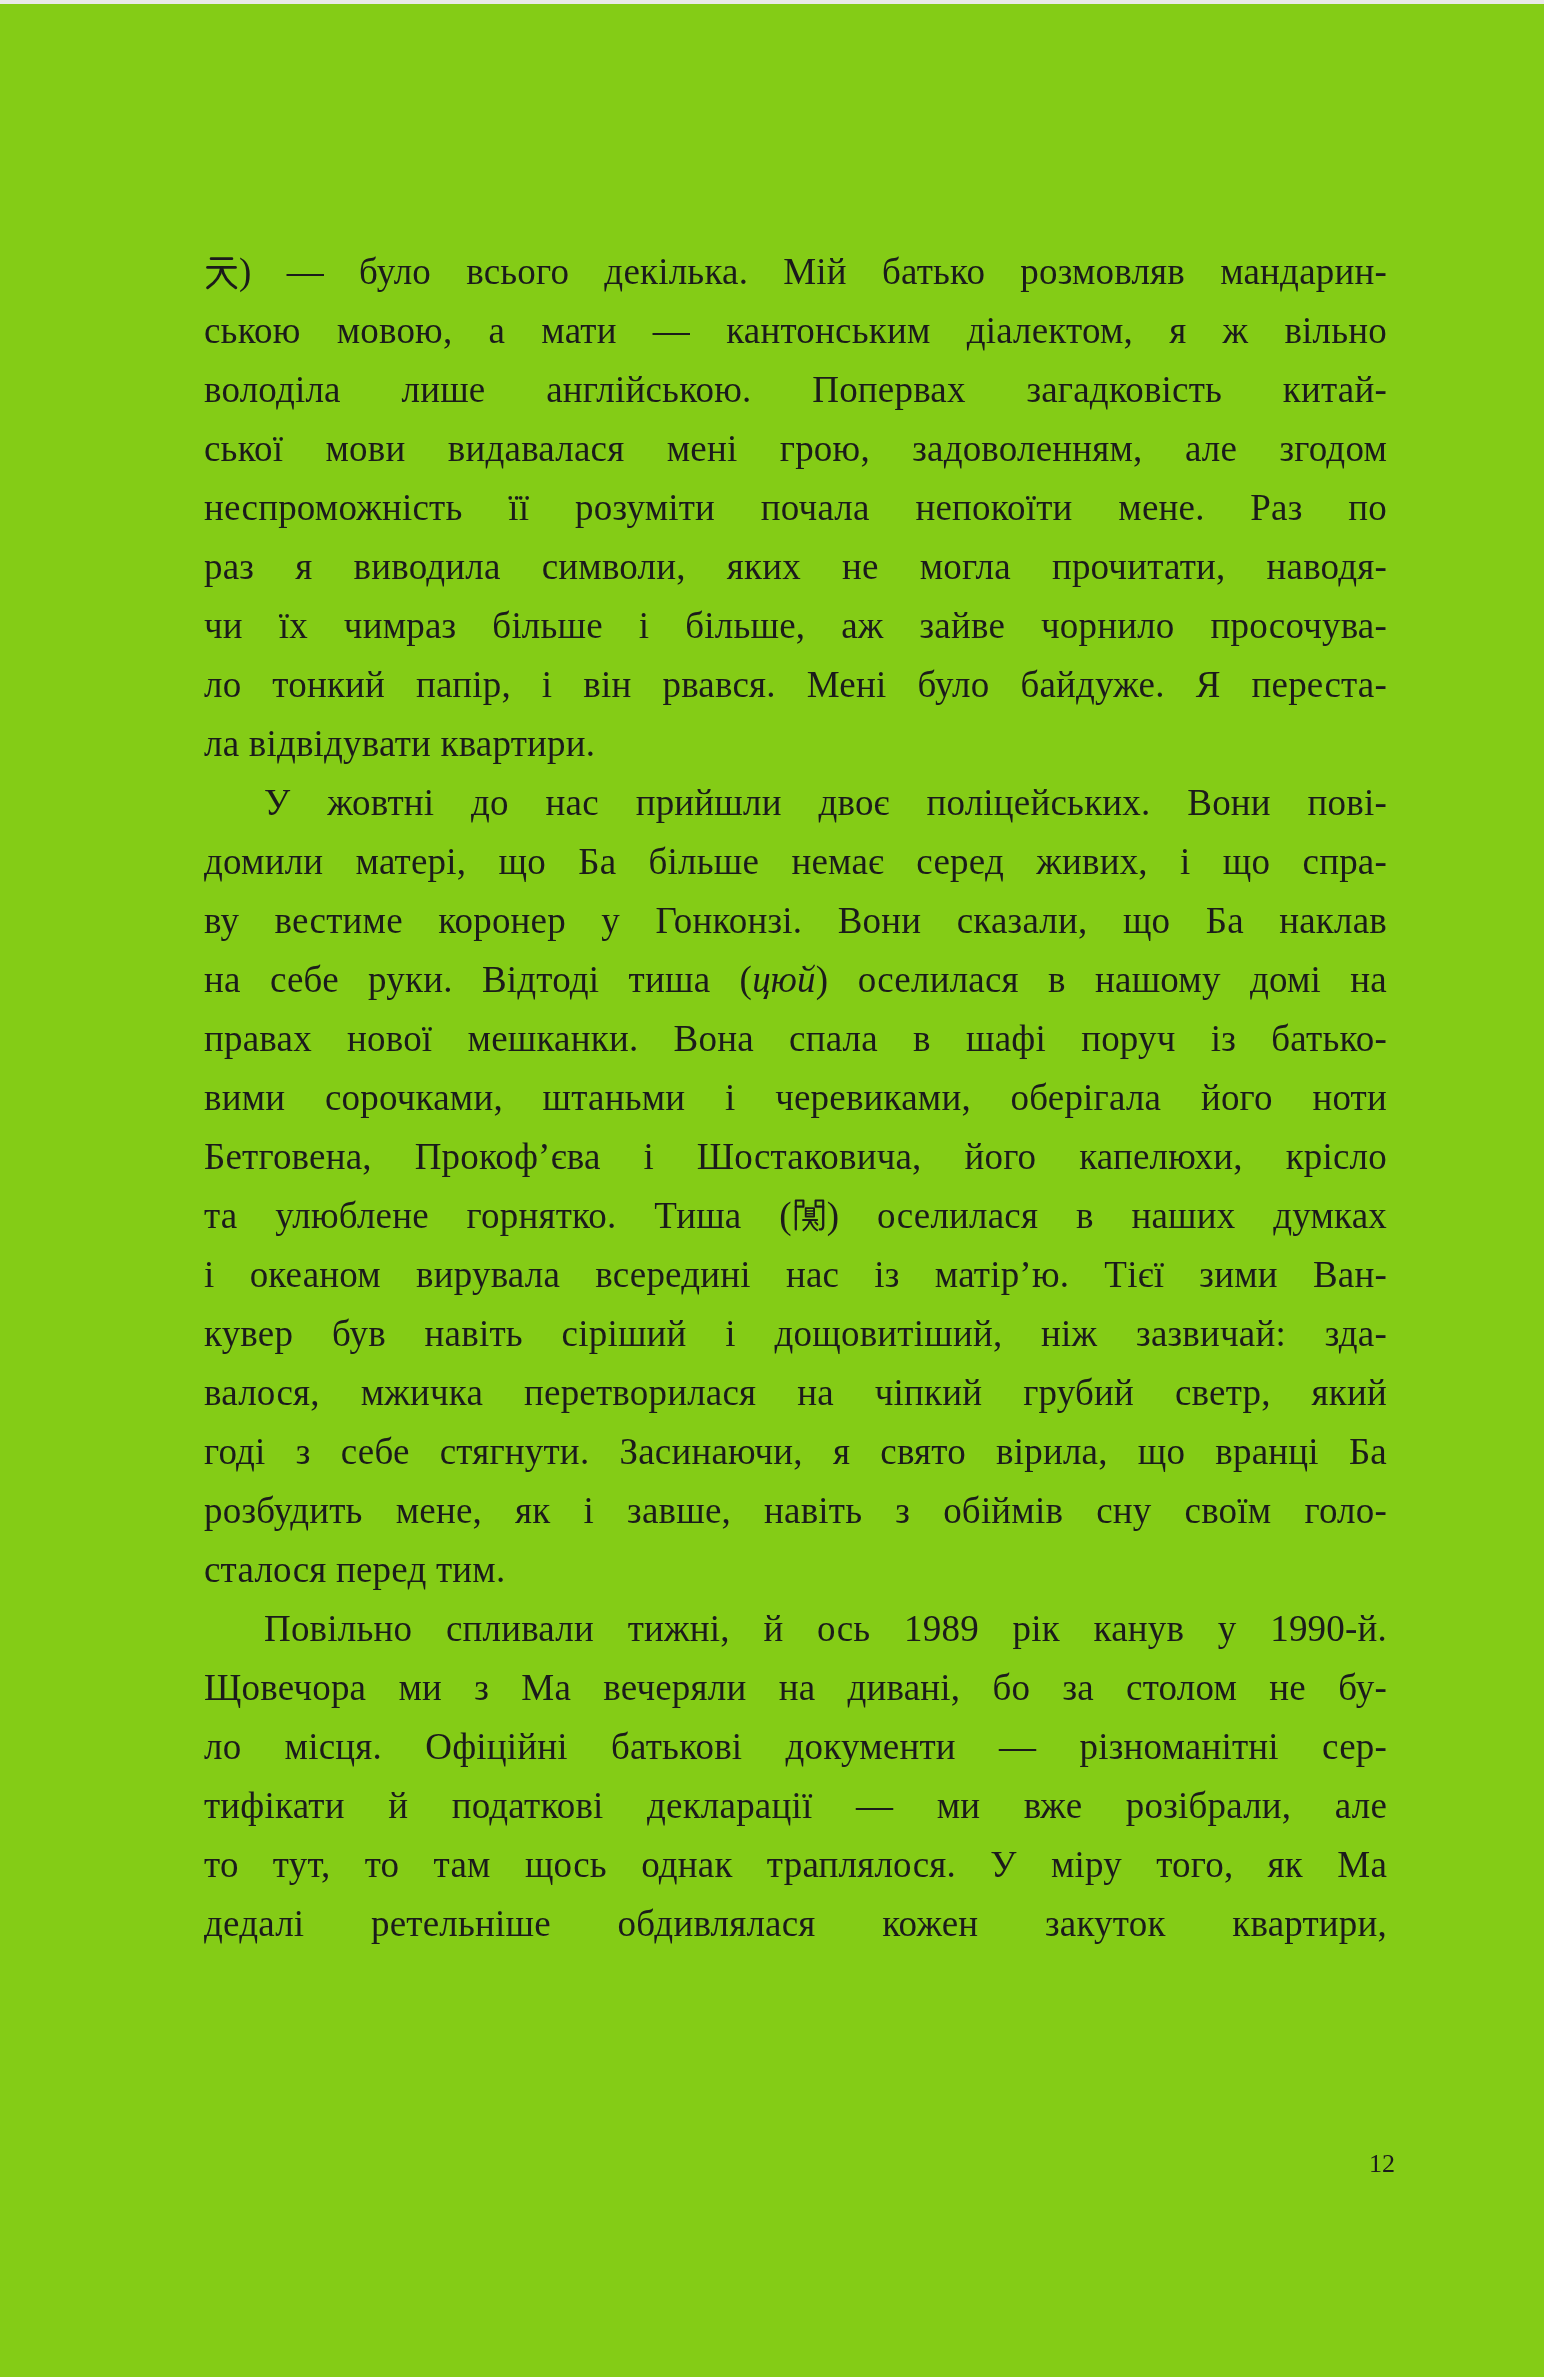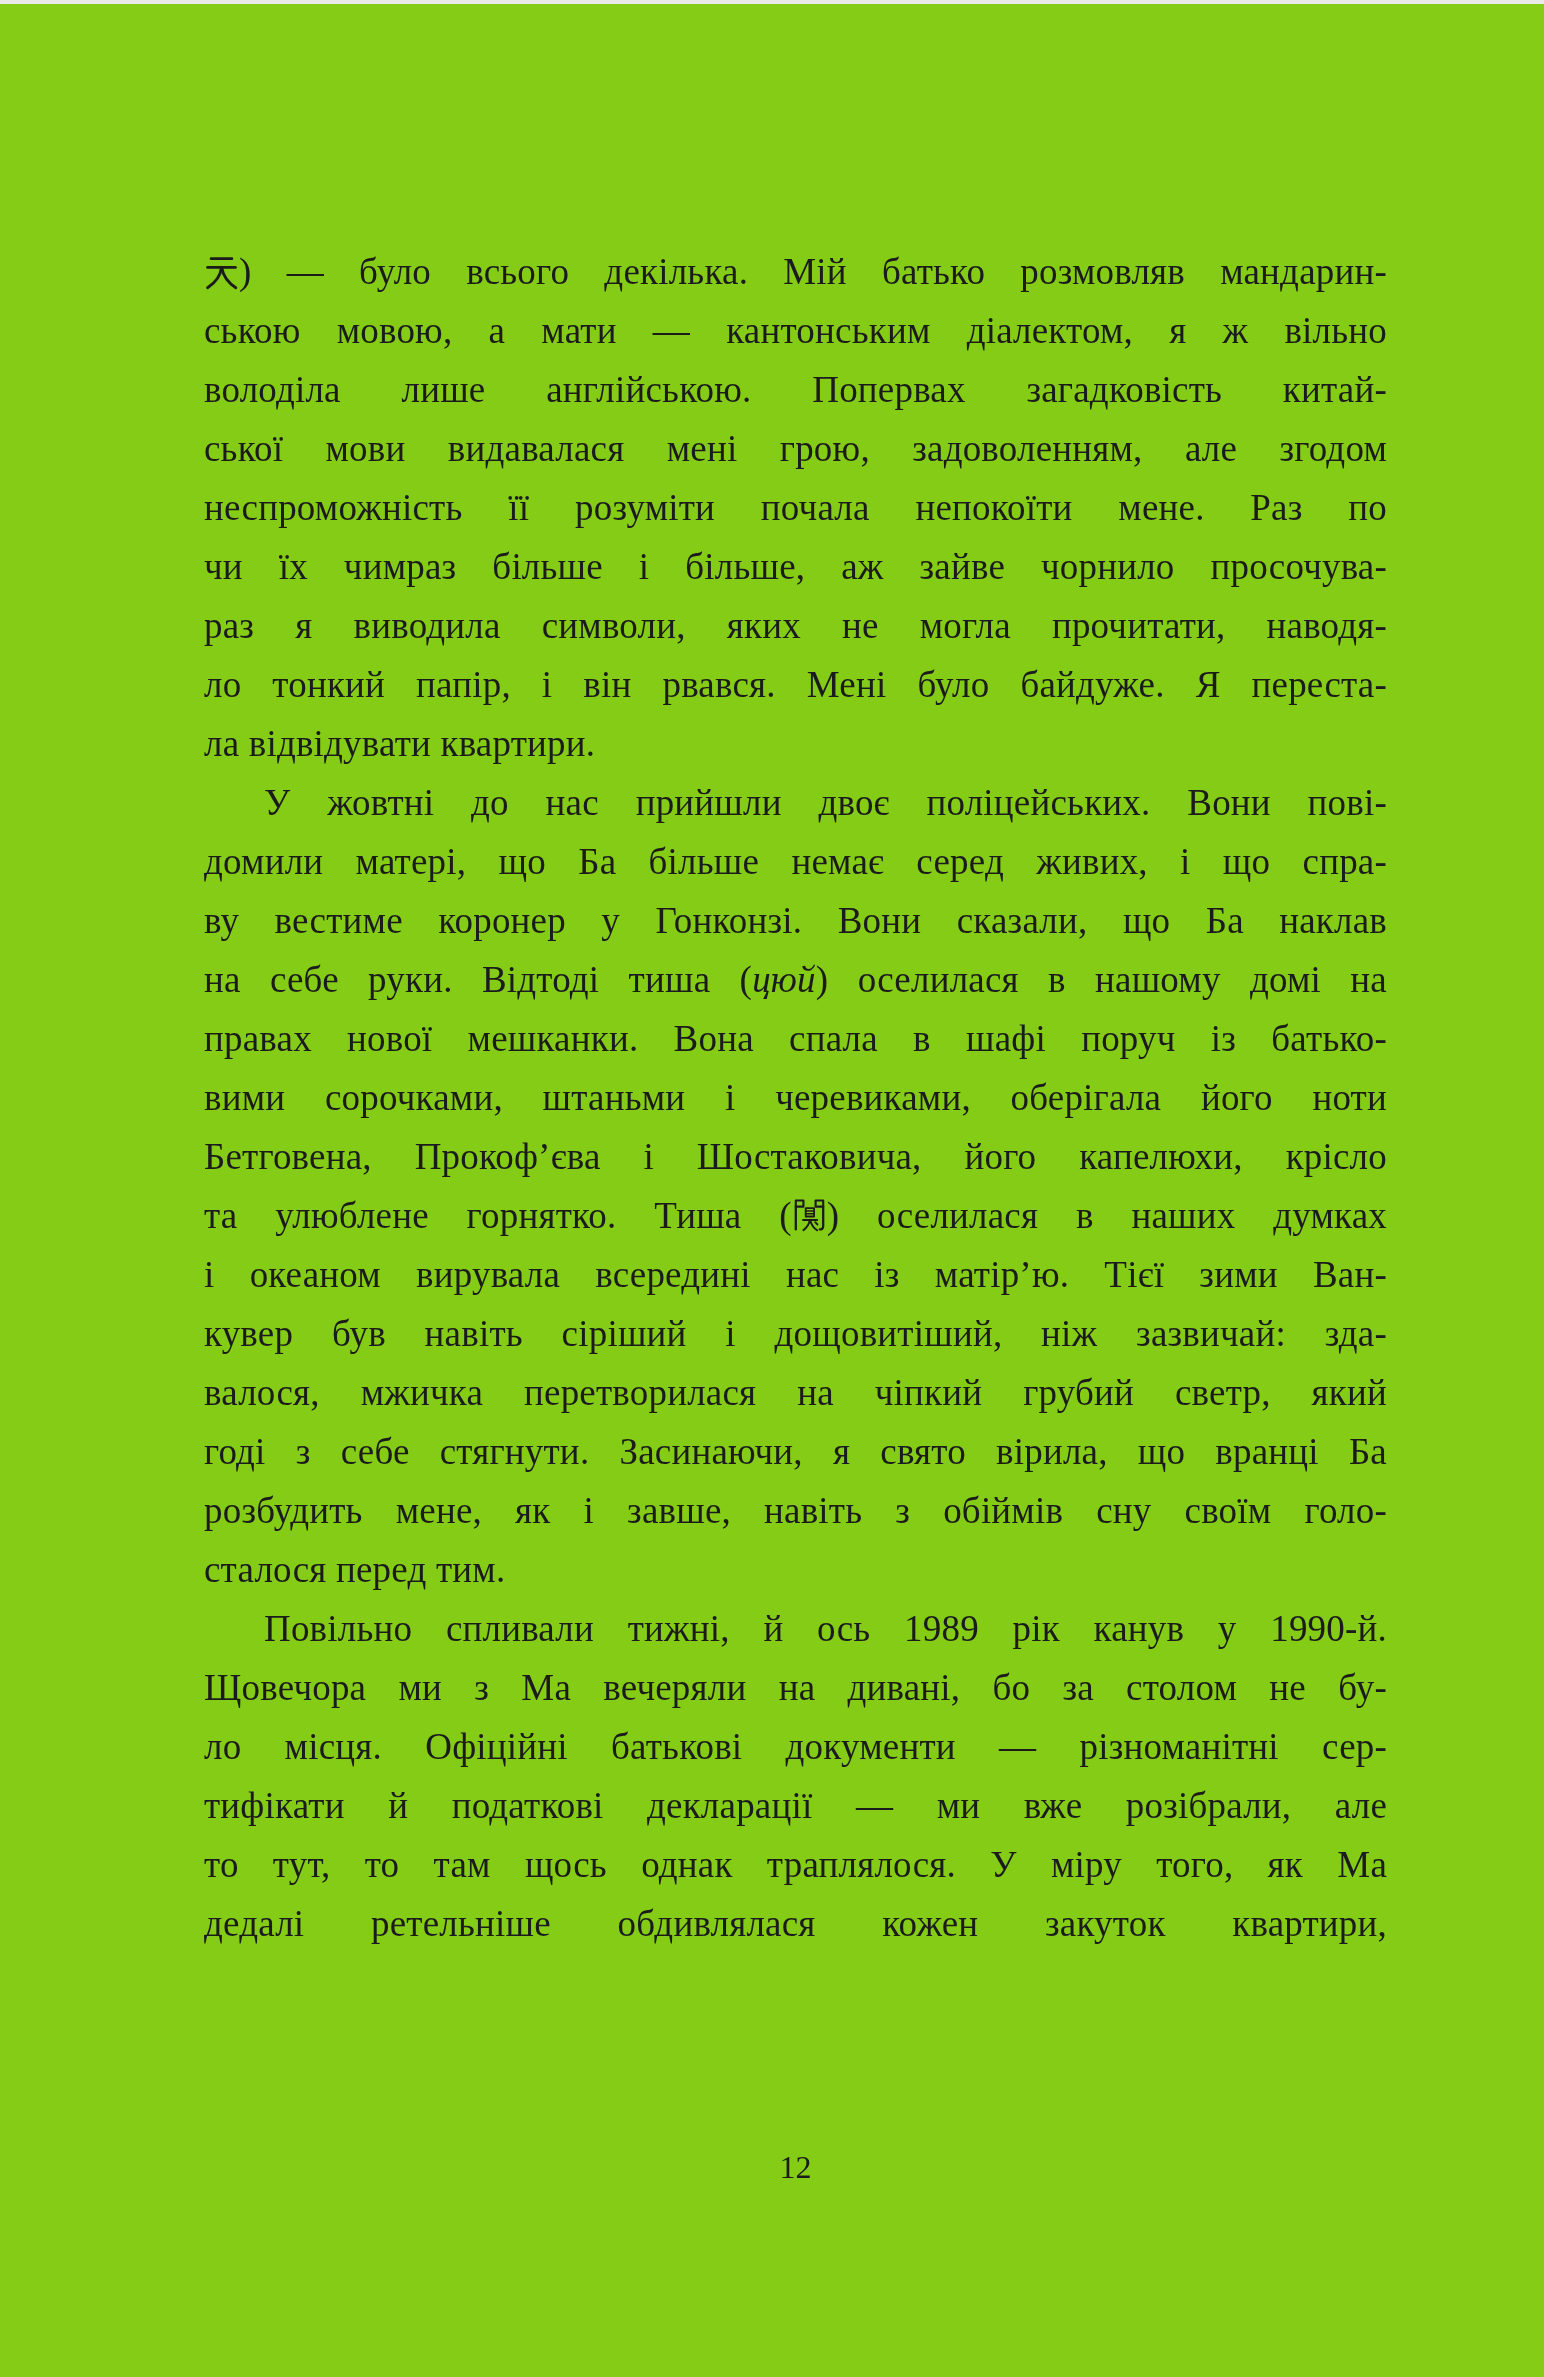--- a/index.html
+++ b/index.html
@@ -29,42 +29,42 @@
     width:35px;height:38px;
     vertical-align:-5.6px;
   }
   .hanzi svg{display:block;width:100%;height:100%;}
   .hanzi path,.hanzi rect{
     fill:none;stroke:#1b1b1b;
     stroke-linecap:round;stroke-linejoin:round;
   }
   .page-number{
     position:absolute;
-    left:204px;top:2147px;width:1183px;
-    text-align:center;
-    font-size:32px;line-height:1;
+    left:212px;top:2147px;width:1183px;
+    text-align:right;
+    font-size:26px;line-height:1;
   }
 </style>
 </head>
 <body>
 
 <div class="page">
   <div class="text-block">
     <div class="line just"><span class="hanzi"><svg viewBox="0 0 44 47">
             <path d="M9 8 H35" stroke-width="3.6"></path>
             <path d="M4.5 19 H39.5" stroke-width="3.6"></path>
             <path d="M22 19 C21 28 14.5 38 4.5 44.5" stroke-width="3.6"></path>
             <path d="M22.5 20 C24 29 31 38.5 40 44.5" stroke-width="3.6"></path>
           </svg></span><span>) — було всього декілька. Мій батько розмовляв мандарин-</span></div>
     <div class="line just">ською мовою, а мати — кантонським діалектом, я ж вільно</div>
     <div class="line just">володіла лише англійською. Попервах загадковість китай-</div>
     <div class="line just">ської мови видавалася мені грою, задоволенням, але згодом</div>
     <div class="line just">неспроможність її розуміти почала непокоїти мене. Раз по</div>
+    <div class="line just">раз я виводила символи, яких не могла прочитати, наводя-</div>
     <div class="line just">чи їх чимраз більше і більше, аж зайве чорнило просочува-</div>
-    <div class="line just">раз я виводила символи, яких не могла прочитати, наводя-</div>
     <div class="line just">ло тонкий папір, і він рвався. Мені було байдуже. Я переста-</div>
     <div class="line end">ла відвідувати квартири.</div>
     <div class="line just indent">У жовтні до нас прийшли двоє поліцейських. Вони пові-</div>
     <div class="line just">домили матері, що Ба більше немає серед живих, і що спра-</div>
     <div class="line just">ву вестиме коронер у Гонконзі. Вони сказали, що Ба наклав</div>
     <div class="line just"><span>на себе руки. Відтоді тиша (</span><i>цюй</i><span>) оселилася в нашому домі на</span></div>
     <div class="line just">правах нової мешканки. Вона спала в шафі поруч із батько-</div>
     <div class="line just">вими сорочками, штаньми і черевиками, оберігала його ноти</div>
     <div class="line just">Бетговена, Прокоф’єва і Шостаковича, його капелюхи, крісло</div>
     <div class="line just"><span>та улюблене горнятко. Тиша (</span><span class="hanzi"><svg viewBox="0 0 46 48">

